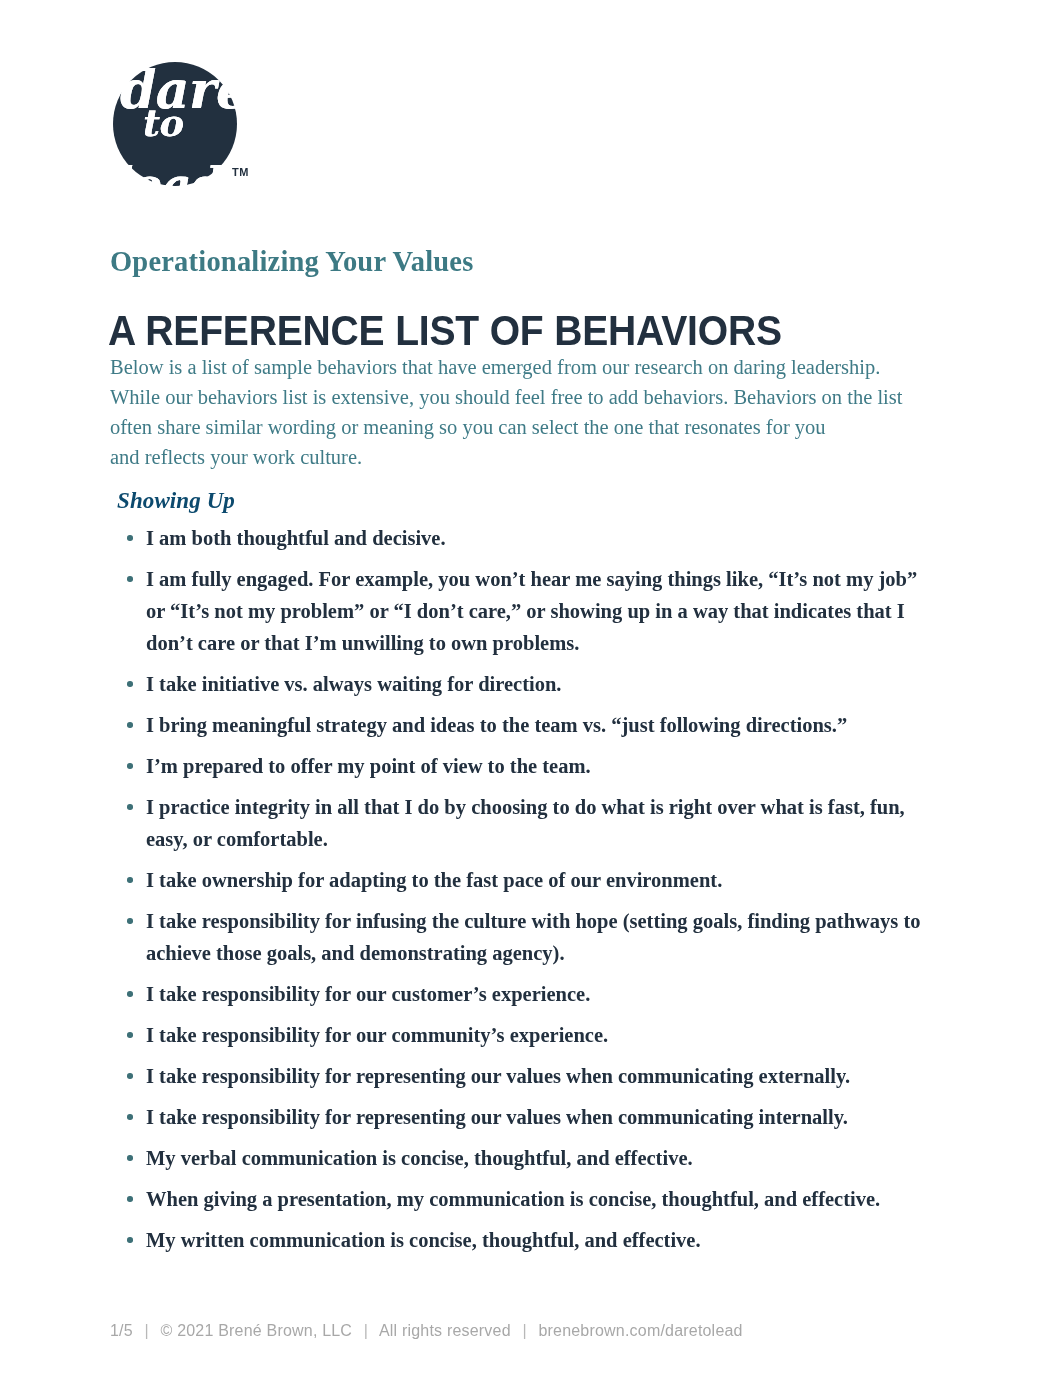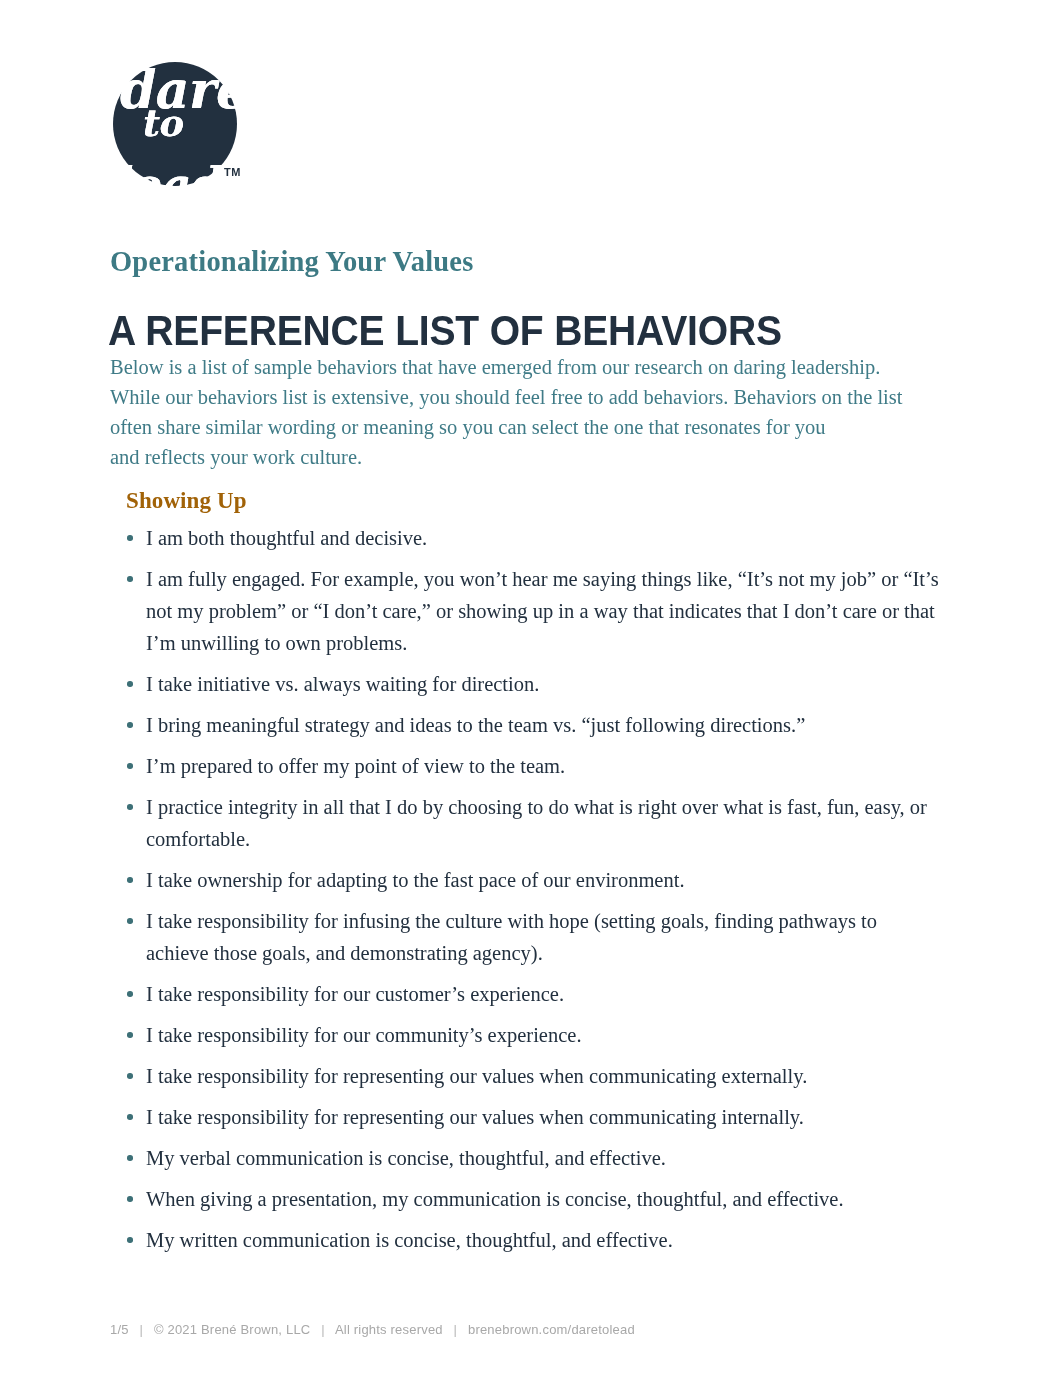--- a/index.html
+++ b/index.html
@@ -63,21 +63,21 @@
     font-size: 37px;
   }
   .logo-l3 {
     left: 6px;
     top: 78px;
     font-size: 46px;
     margin-top: 28px;
   }
   .logo-tm {
     position: absolute;
-    left: 114px;
+    left: 122px;
     top: 108px;
     font-family: "Liberation Sans", "DejaVu Sans", sans-serif;
     font-size: 11px;
     font-weight: bold;
     font-style: normal;
     color: #22303f;
     letter-spacing: 0.5px;
   }
 
   
@@ -128,58 +128,60 @@
   
   .section {
     position: absolute;
     left: 0;
     top: 488px;
     width: 830px;
   }
   .section-heading {
     font-family: "Liberation Serif", "DejaVu Serif", serif;
     font-weight: bold;
+    font-style: italic;
     font-size: 23px;
-    color: #a16207;
-    margin: 0 0 8px 16px;
+    color: #0c4a6e;
+    margin: 0 0 8px 7px;
     letter-spacing: 0.1px;
   }
   ul.behaviors {
     list-style: none;
     margin: 0;
     padding: 0;
   }
   ul.behaviors li {
     position: relative;
     padding-left: 36px;
     margin: 0 0 9px 0;
     font-size: 20.5px;
     line-height: 32px;
     color: #22303f;
+    font-weight: bold;
   }
   ul.behaviors li .dot {
     position: absolute;
     left: 17px;
     top: 13px;
     width: 5.5px;
     height: 5.5px;
     border-radius: 50%;
     background: #3d7077;
   }
   ul.behaviors li .btext {
     display: block;
   }
 
   
   .footer {
     position: absolute;
     left: 110px;
     top: 1322px;
     font-family: "Liberation Sans Narrow", "Liberation Sans", "DejaVu Sans", sans-serif;
-    font-size: 13px;
+    font-size: 16px;
     color: #a8a8a8;
     letter-spacing: 0.2px;
     white-space: nowrap;
   }
   .footer .sep {
     padding: 0 7px;
     color: #b8b8b8;
   }
 </style>
 </head>

